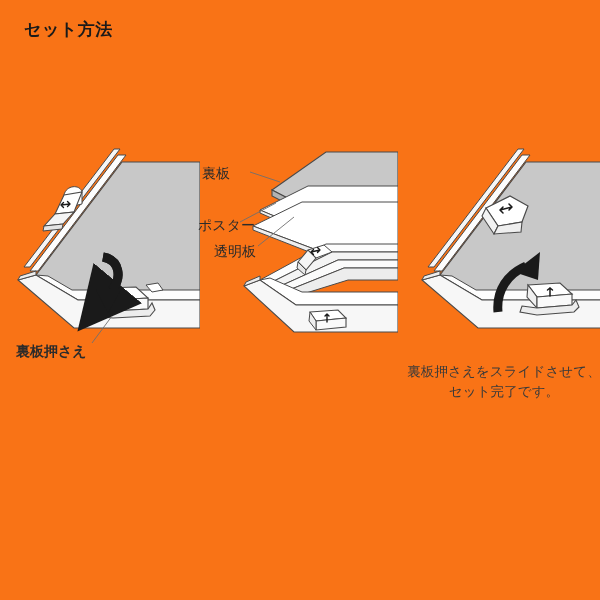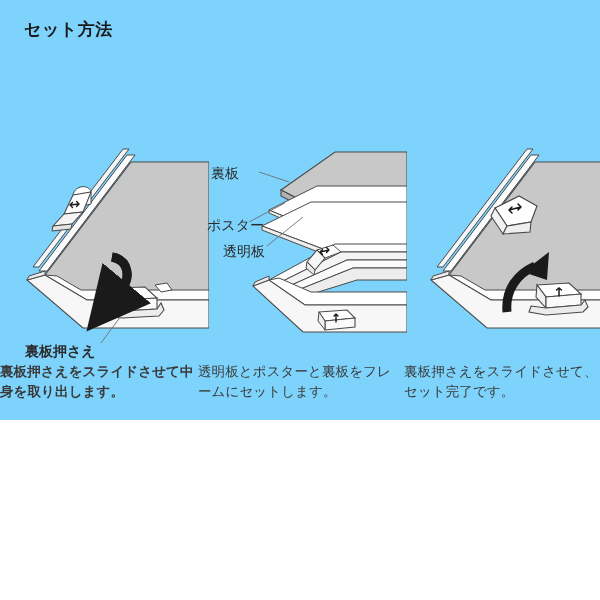--- a/index.html
+++ b/index.html
@@ -11,22 +11,23 @@
     width: 600px;
     height: 600px;
     font-family: "Liberation Sans", "DejaVu Sans", sans-serif;
     color: #231f20;
     overflow: hidden;
     position: relative;
   }
   #page {
     position: relative;
     width: 600px;
-    height: 420px;
-    background: #7dd3fc;
+    height: 600px;
+    background: #f97316;
+    text-align: center;
   }
   .title {
     position: absolute;
     left: 24px;
     top: 18px;
     font-size: 17px;
     font-weight: bold;
     letter-spacing: 0.5px;
     color: #1a1a1a;
     white-space: nowrap;
@@ -42,21 +43,21 @@
     position: absolute;
     top: 0;
     width: 200px;
     height: 300px;
   }
   .panel-1 { left: 0px; font-weight: bold; }
   .panel-2 { left: 198px; }
   .panel-3 { left: 404px; }
   .figure {
     position: absolute;
-    left: 9px;
+    left: 0;
     top: 0;
     width: 200px;
     height: 225px;
   }
   .caption {
     position: absolute;
     top: 222px;
     font-size: 13.5px;
     line-height: 1.45;
     color: #3a3a3a;
@@ -117,21 +118,20 @@
             <path d="M103,117 C120,120 122,138 112,150" stroke="#1a1a1a" stroke-width="9" fill="none" stroke-linecap="butt" marker-end="url(#ah1)"></path>
             <path d="M103,117 C120,120 122,138 112,150" stroke="#1a1a1a" stroke-width="9" fill="none" stroke-linecap="butt"></path>
             <polygon points="96,150 122,148 108,173" fill="#1a1a1a"></polygon>
           </g>
 
           <line x1="112" y1="176" x2="92" y2="203" stroke="#6f6f6f" stroke-width="0.9"></line>
 
           <text x="16" y="216" font-family="Liberation Sans, DejaVu Sans, sans-serif" font-size="14" fill="#2b2b2b">裏板押さえ</text>
         </svg>
       </div>
-      <div class="caption">裏板押さえをスライドさせて中身を取り出します。</div>
     </div>
 
     <div class="panel panel-2">
       <div class="figure">
         <svg width="200" height="225" viewBox="0 0 200 225">
 
           <g>
             <polygon points="74,50 128,12 200,12 200,78 128,78" fill="#c8c8c8" stroke="#4a4a4a" stroke-width="1.1"></polygon>
             <polygon points="74,50 128,78 200,78 200,84 128,84 74,56" fill="#b2b2b2" stroke="#4a4a4a" stroke-width="1.1"></polygon>
           </g>
@@ -174,21 +174,20 @@
 
           <line x1="52" y1="32" x2="82" y2="42" stroke="#6f6f6f" stroke-width="0.9"></line>
           <line x1="42" y1="82" x2="78" y2="63" stroke="#6f6f6f" stroke-width="0.9"></line>
           <line x1="60" y1="106" x2="96" y2="77" stroke="#6f6f6f" stroke-width="0.9"></line>
 
           <text x="4" y="38" font-family="Liberation Sans, DejaVu Sans, sans-serif" font-size="14" fill="#2b2b2b">裏板</text>
           <text x="0" y="90" font-family="Liberation Sans, DejaVu Sans, sans-serif" font-size="14" fill="#2b2b2b">ポスター</text>
           <text x="16" y="116" font-family="Liberation Sans, DejaVu Sans, sans-serif" font-size="14" fill="#2b2b2b">透明板</text>
         </svg>
       </div>
-      <div class="caption">透明板とポスターと裏板をフレームにセットします。</div>
     </div>
 
     <div class="panel panel-3">
       <div class="figure">
         <svg width="200" height="225" viewBox="0 0 200 225">
 
           <g>
             <polygon points="36,135 122,22 200,22 200,160 78,160" fill="#c8c8c8" stroke="#4a4a4a" stroke-width="1.1"></polygon>
 
             <polygon points="30,131 118,15 126,15 38,131" fill="#fdfdfd" stroke="#4a4a4a" stroke-width="1"></polygon>

